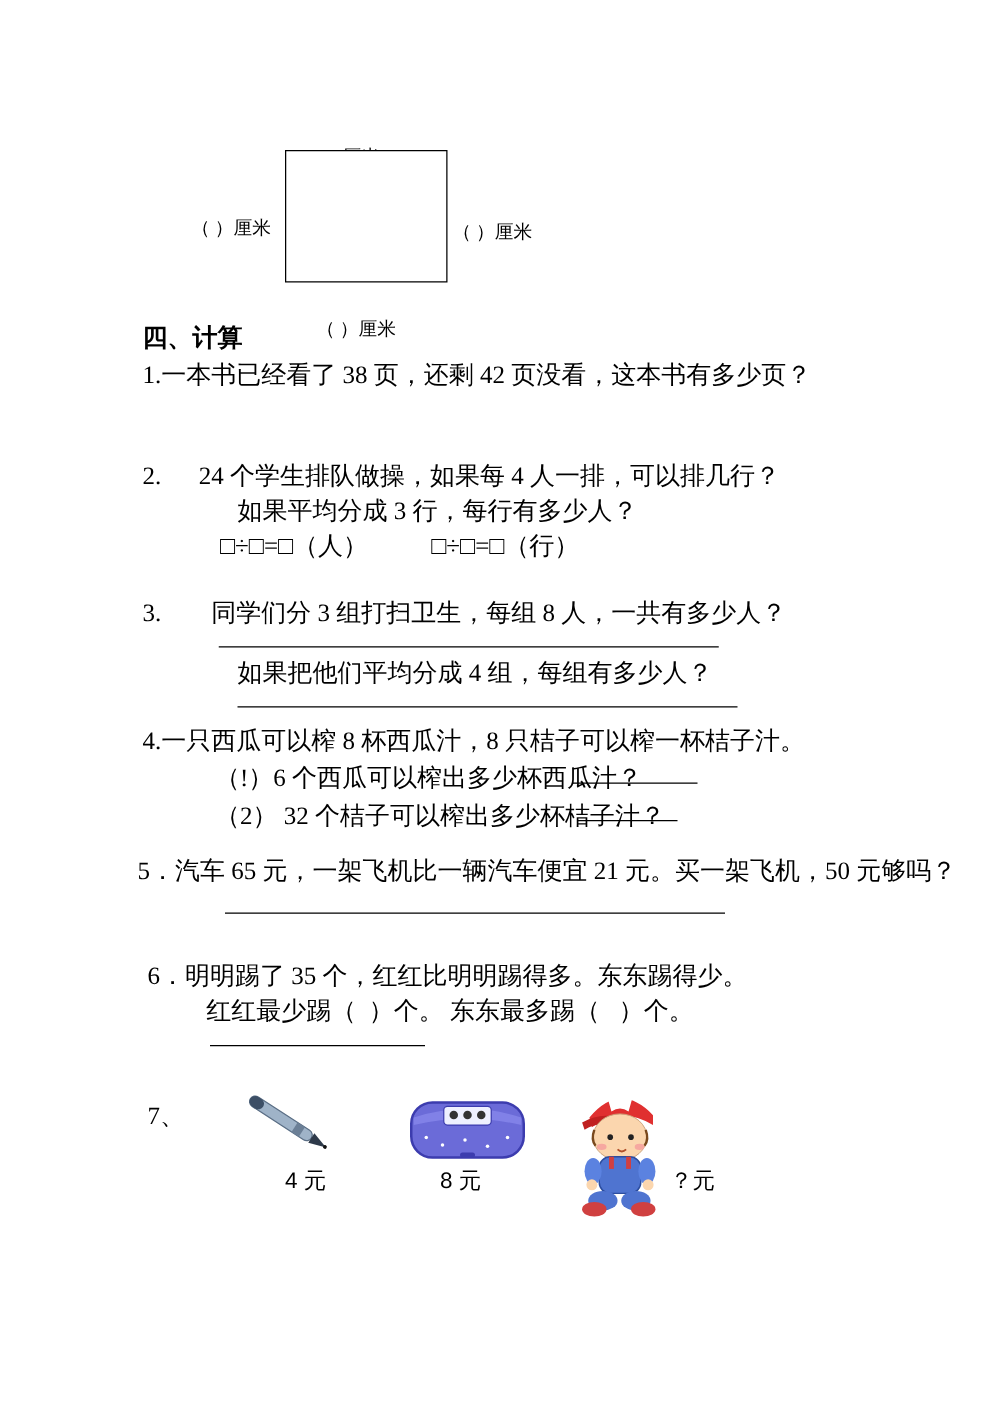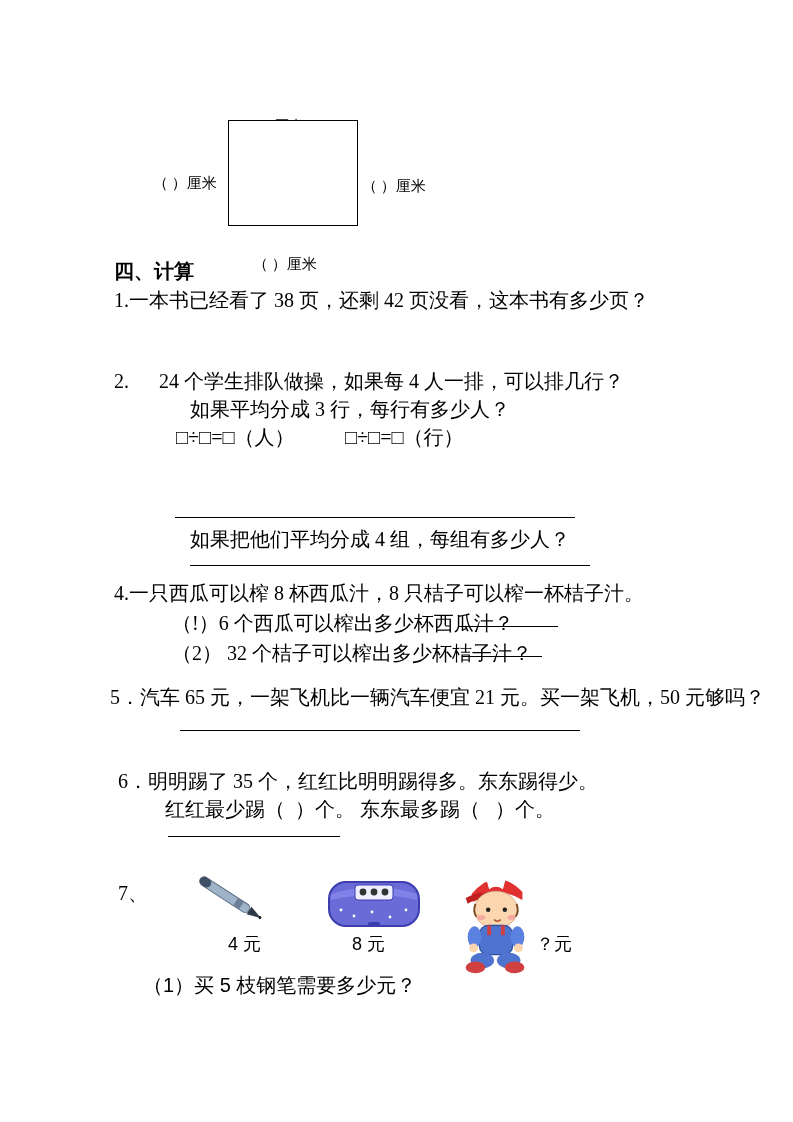--- a/index.html
+++ b/index.html
@@ -52,20 +52,21 @@
 
   <div class="line bold" style="left:114px; top:258px;">四、计算</div>
 
   <div class="line" style="left:114px; top:287px;">1.一本书已经看了 38 页，还剩 42 页没看，这本书有多少页？</div>
 
   <div class="line" style="left:114px; top:368px;">2.      24 个学生排队做操，如果每 4 人一排，可以排几行？</div>
   <div class="line" style="left:190px; top:396px;">如果平均分成 3 行，每行有多少人？</div>
   <div class="line" style="left:176px; top:424px;">□÷□=□（人）</div>
   <div class="line" style="left:345px; top:424px;">□÷□=□（行）</div>
 
+  <div class="line" style="left:114px; top:478px;">3.        同学们分 3 组打扫卫生，每组 8 人，一共有多少人？</div>
   <div class="uline" style="left:175px; top:517px; width:400px;"></div>
   <div class="line" style="left:190px; top:526px;">如果把他们平均分成 4 组，每组有多少人？</div>
   <div class="uline" style="left:190px; top:565px; width:400px;"></div>
 
   <div class="line" style="left:114px; top:580px;">4.一只西瓜可以榨 8 杯西瓜汁，8 只桔子可以榨一杯桔子汁。</div>
   <div class="line" style="left:172px; top:610px;">（!）6 个西瓜可以榨出多少杯西瓜汁？</div>
   <div class="uline" style="left:458px; top:626px; width:100px;"></div>
   <div class="line" style="left:172px; top:640px;">（2） 32 个桔子可以榨出多少杯桔子汁？</div>
   <div class="uline" style="left:462px; top:656px; width:80px;"></div>
 
@@ -131,15 +132,14 @@
       <ellipse cx="58" cy="100" rx="12" ry="8" fill="#4f74d0"></ellipse>
       <ellipse cx="24" cy="107" rx="10" ry="6" fill="#d04040"></ellipse>
       <ellipse cx="64" cy="107" rx="10" ry="6" fill="#d04040"></ellipse>
     </svg>
   </div>
 
   <div class="line heiti price" style="left:228px; top:933px;">4 元</div>
   <div class="line heiti price" style="left:352px; top:933px;">8 元</div>
   <div class="line heiti price" style="left:536px; top:933px;">？元</div>
 
-  <div class="line heiti bigq" style="left:143px; top:972px;">（1）买 5 枝钢笔需要多少元？</div>
 
 </div>
 
 </body></html>

